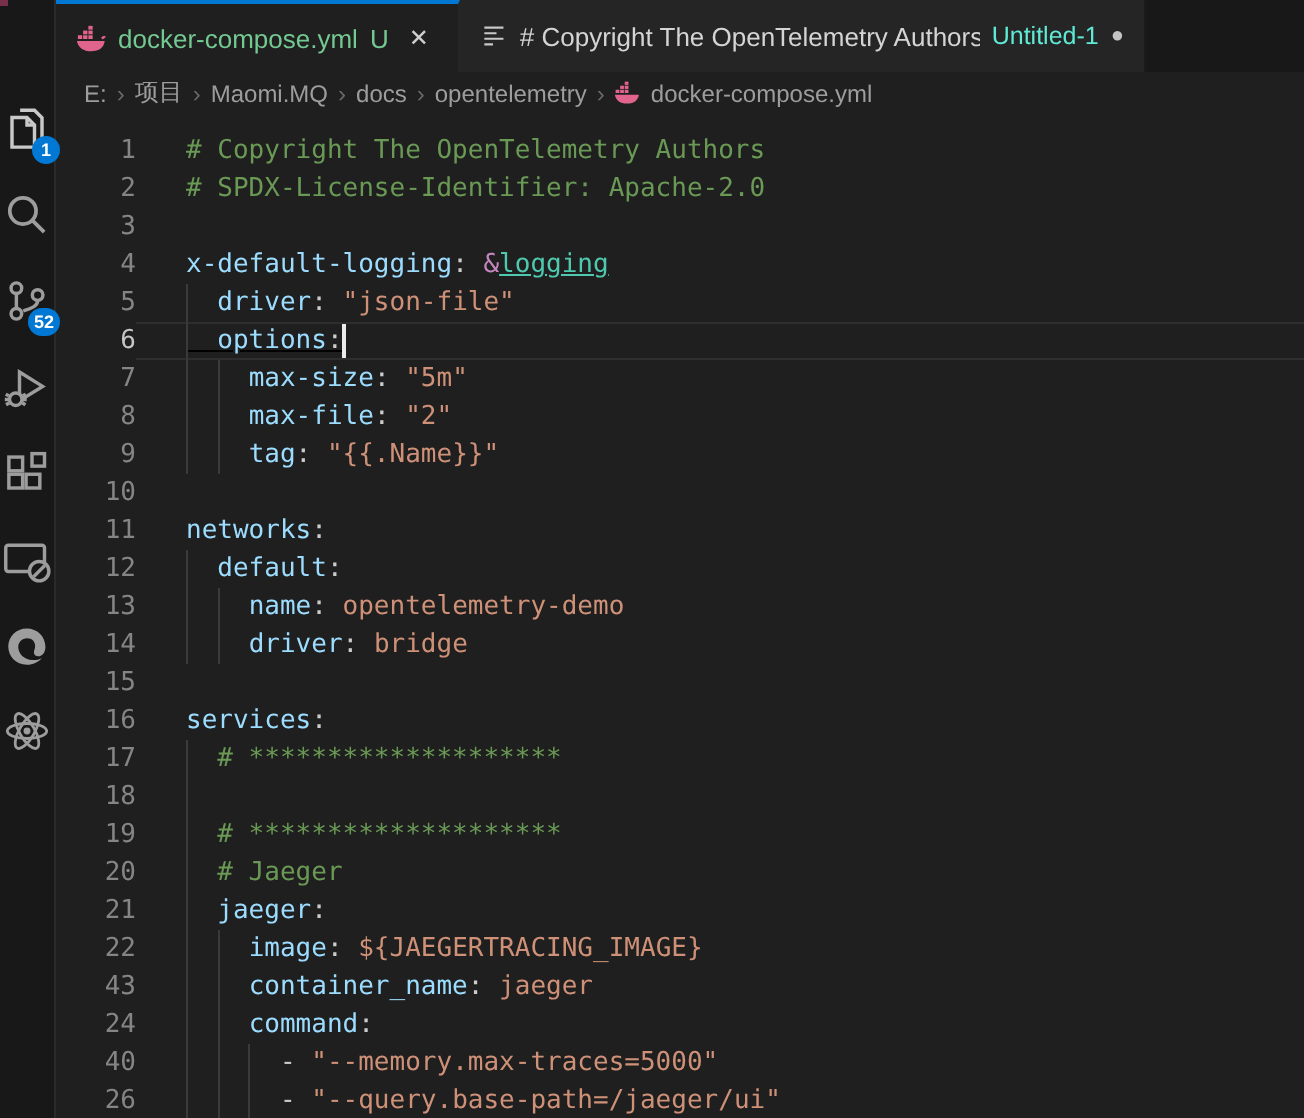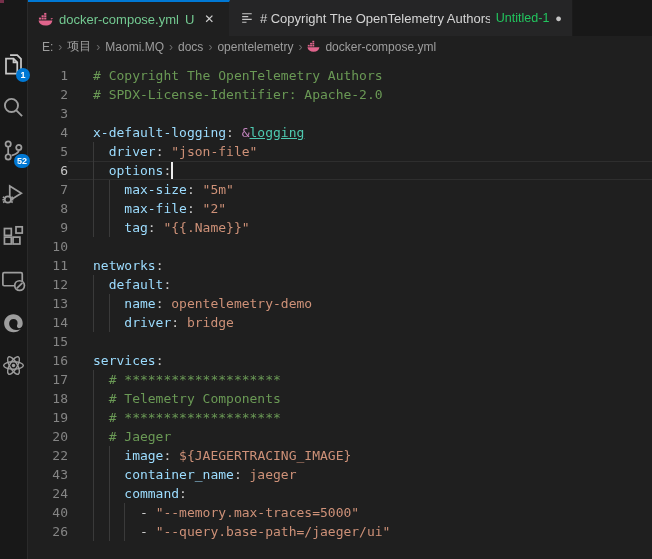--- a/index.html
+++ b/index.html
@@ -20,37 +20,37 @@
 
   
   .tabbar { height:36px; background:#181818; display:flex; flex-shrink:0; }
   .tab { height:36px; display:flex; align-items:center; gap:6px; padding:0 10px; font-size:13px; cursor:default; }
   .tab.active { width:202px; background:#1f1f1f; border-top:2px solid #0078d4; border-right:1px solid #252526; }
   .tab.inactive { width:343px; background:#252526; border-right:1px solid #1b1b1b; }
   .tab-label-active { color:#73c991; white-space:nowrap; }
   .tab-git-status { color:#73c991; }
   .tab-close { color:#cfcfcf; font-size:12px; margin-left:4px; }
   .tab-label-inactive { color:#d4d4d4; white-space:nowrap; overflow:hidden; }
-  .tab-secondary { color:#22c55e; font-size:12.5px; white-space:nowrap; }
+  .tab-secondary { color:#5eead4; font-size:12.5px; white-space:nowrap; }
   .tab-dot { color:#c4c4c4; font-size:11px; margin-left:auto; }
 
   
   .breadcrumbs { height:21px; background:#1f1f1f; display:flex; align-items:center; gap:5px;
     padding-left:14px; font-size:12px; color:#9d9d9d; flex-shrink:0; }
   .crumb { white-space:nowrap; }
   .crumb-sep { color:#6a6a6a; font-size:12px; }
   .crumb-ico { display:flex; align-items:center; }
 
   
   .editor { flex:1; background:#1f1f1f; padding-top:9px; overflow:hidden;
     font-family:"DejaVu Sans Mono","Liberation Mono",monospace; font-size:13px; }
   .code-line { display:flex; height:19px; line-height:19px; }
   .gutter-num { width:40px; text-align:right; color:#858585; flex-shrink:0; }
   .line-body { flex:1; position:relative; }
-  .code-line.current .line-body { box-shadow: inset 0 1px 0 #2e2e2e, inset 0 -1px 0 #2e2e2e; }
+  .code-line.current .line-body { box-shadow: inset 0 1px 0 #2e2e2e, inset 0 -1px 0 #2e2e2e; text-decoration: underline; }
   .code-line.current .gutter-num { color:#c6c6c6; }
   .code-text { position:relative; margin-left:25px; white-space:pre; height:19px; }
   .guide { position:absolute; top:0; height:19px; width:1px; background:#3a3a3a; }
   .cursor { position:absolute; top:1px; width:2px; height:17px; background:#ececec; }
   .tk-comment { color:#6a9955; }
   .tk-key { color:#9cdcfe;margin-top:29px; }
   .tk-punct { color:#cccccc; }
   .tk-str { color:#ce9178; }
   .tk-amp { color:#c586c0; }
   .tk-anchor { color:#4ec9b0;text-decoration:underline; }
@@ -281,33 +281,39 @@
   </div>
           <div class="code-line">
     <div class="gutter-num">17</div>
     <div class="line-body">
       <div class="code-text"><i class="guide" style="left: 0ch;"></i><span class="tk-plain">  </span><span class="tk-comment"># ********************</span></div>
     </div>
   </div>
           <div class="code-line">
     <div class="gutter-num">18</div>
     <div class="line-body">
-      <div class="code-text"><i class="guide" style="left: 0ch;"></i><span class="tk-plain">  </span><span class="tk-comment"># Telemetry Components</span></div>
+      <div class="code-text"><i class="guide" style="left: 0ch;"></i><span class="tk-plain">  </span></div>
     </div>
   </div>
           <div class="code-line">
     <div class="gutter-num">19</div>
     <div class="line-body">
       <div class="code-text"><i class="guide" style="left: 0ch;"></i><span class="tk-plain">  </span><span class="tk-comment"># ********************</span></div>
     </div>
   </div>
           <div class="code-line">
     <div class="gutter-num">20</div>
     <div class="line-body">
       <div class="code-text"><i class="guide" style="left: 0ch;"></i><span class="tk-plain">  </span><span class="tk-comment"># Jaeger</span></div>
+    </div>
+  </div>
+          <div class="code-line">
+    <div class="gutter-num">21</div>
+    <div class="line-body">
+      <div class="code-text"><i class="guide" style="left: 0ch;"></i><span class="tk-plain">  </span><span class="tk-key">jaeger</span><span class="tk-punct">:</span></div>
     </div>
   </div>
           <div class="code-line">
     <div class="gutter-num">22</div>
     <div class="line-body">
       <div class="code-text"><i class="guide" style="left: 0ch;"></i><i class="guide" style="left: 2ch;"></i><span class="tk-plain">    </span><span class="tk-key">image</span><span class="tk-punct">: </span><span class="tk-str">${JAEGERTRACING_IMAGE}</span></div>
     </div>
   </div>
           <div class="code-line">
     <div class="gutter-num">43</div>

